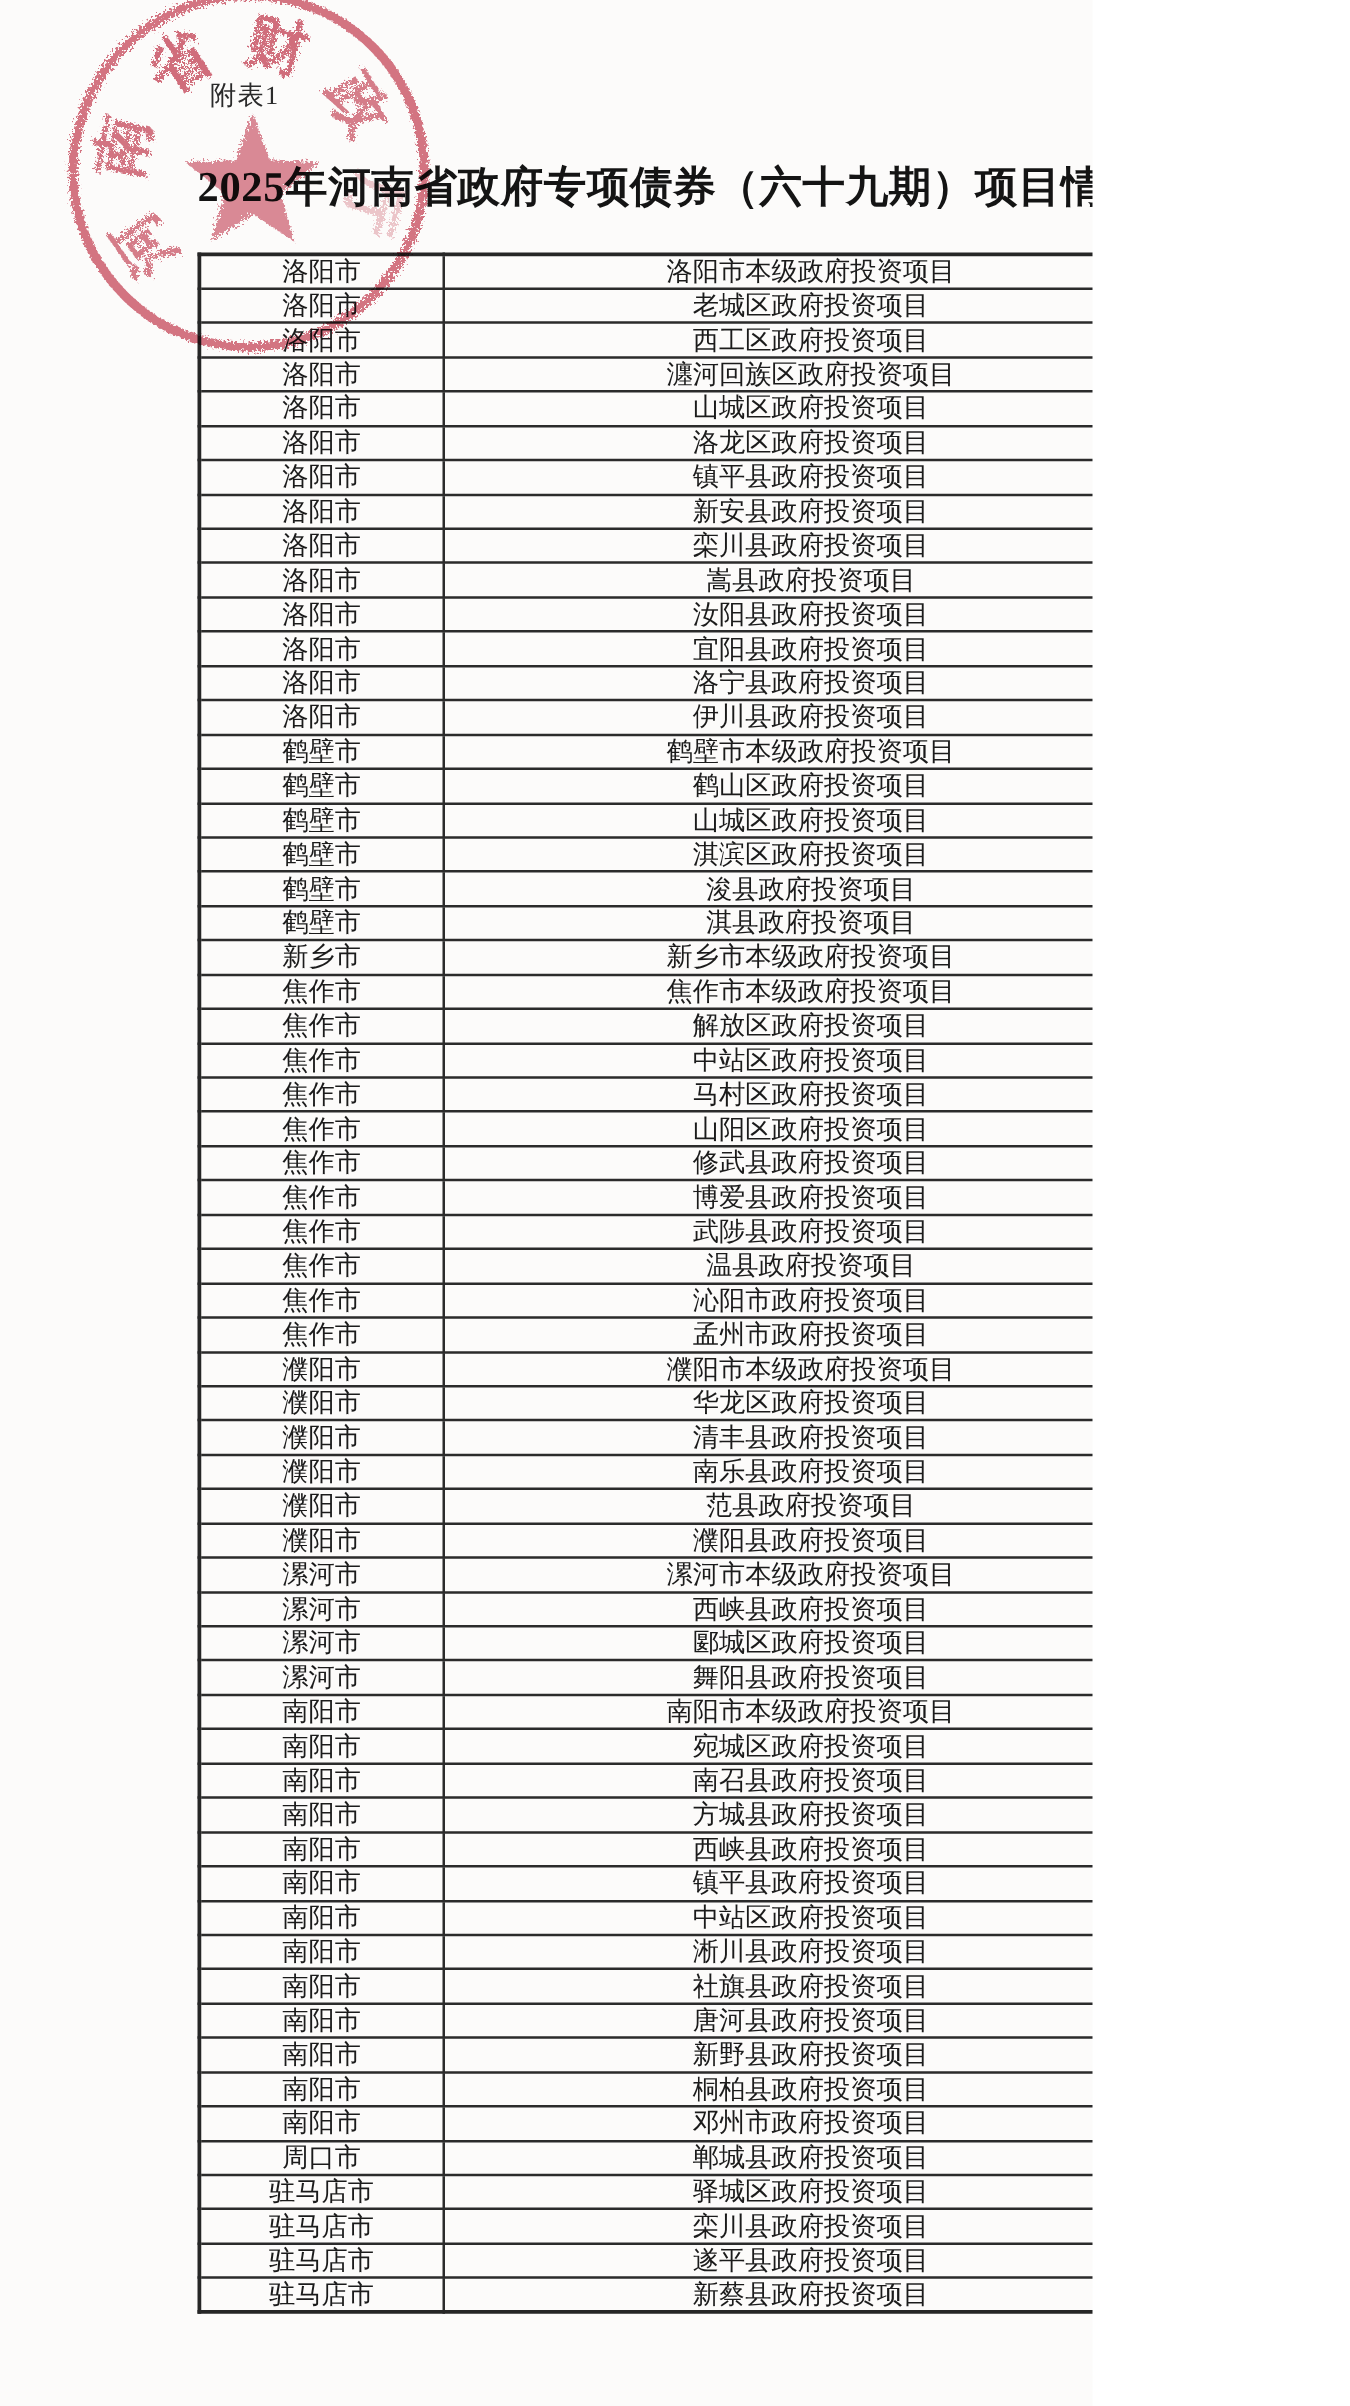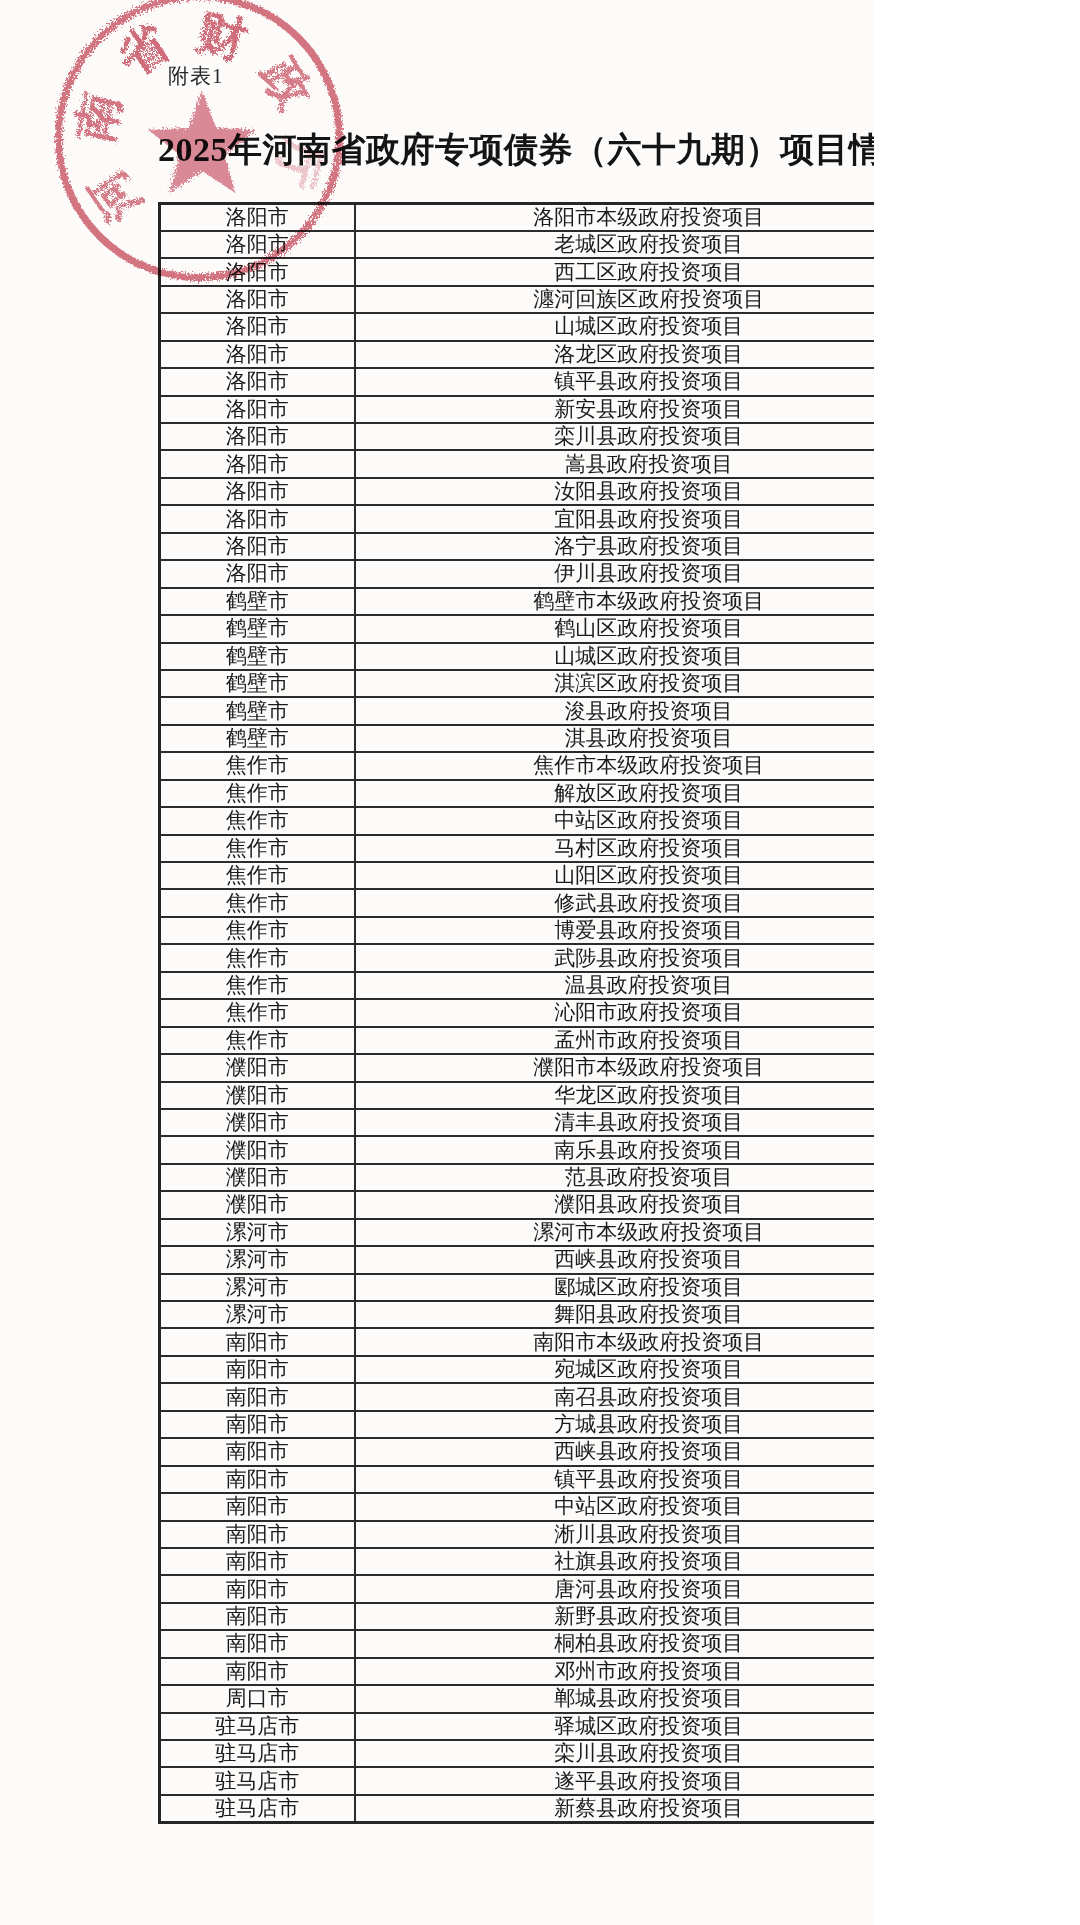--- a/index.html
+++ b/index.html
@@ -160,20 +160,24 @@
     <tr>
       <td class="col-city">鹤壁市</td>
       <td class="col-project">浚县政府投资项目</td>
     </tr>
 
     <tr>
       <td class="col-city">鹤壁市</td>
       <td class="col-project">淇县政府投资项目</td>
     </tr>
 
+    <tr>
+      <td class="col-city">新乡市</td>
+      <td class="col-project">新乡市本级政府投资项目</td>
+    </tr>
 
     <tr>
       <td class="col-city">焦作市</td>
       <td class="col-project">焦作市本级政府投资项目</td>
     </tr>
 
     <tr>
       <td class="col-city">焦作市</td>
       <td class="col-project">解放区政府投资项目</td>
     </tr>

